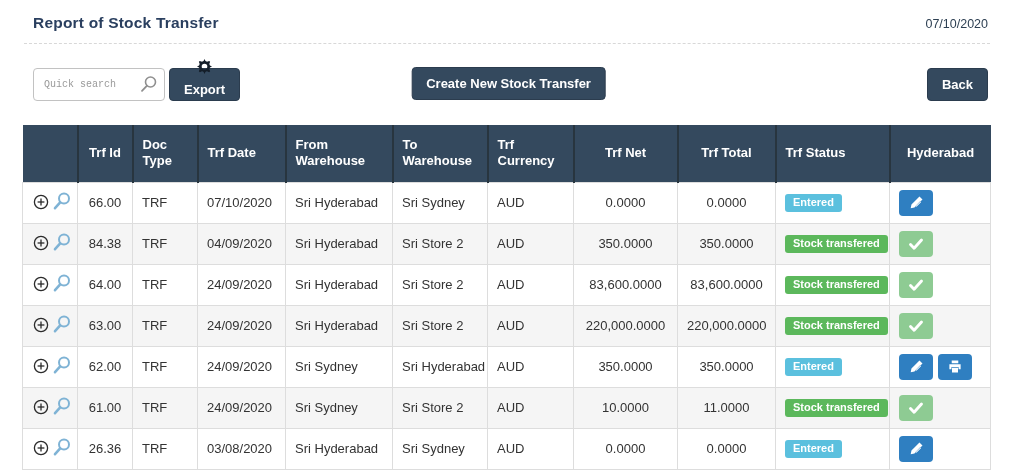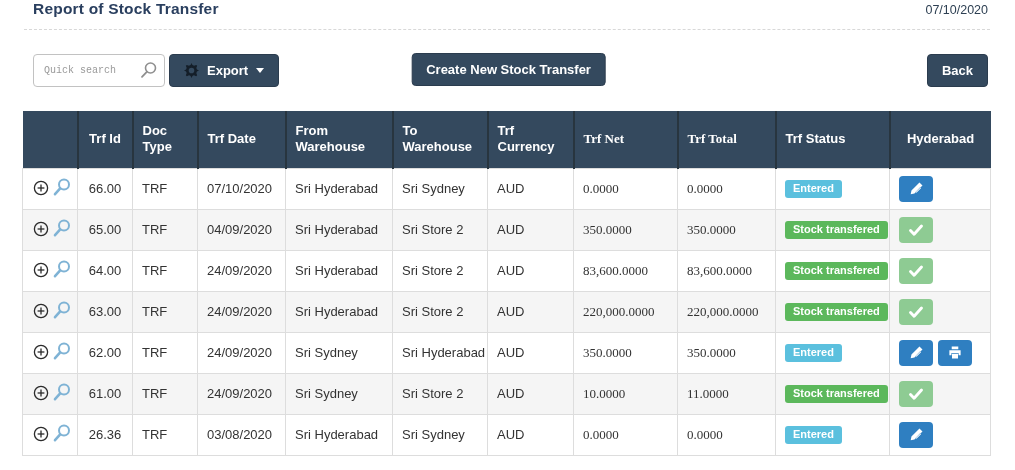--- a/index.html
+++ b/index.html
@@ -2,55 +2,55 @@
 <html><head>
 <meta charset="utf-8">
 <style>
   * { box-sizing: border-box; }
   html, body { margin: 0; padding: 0; background: #fff; }
   body { font-family: "Liberation Sans", sans-serif; }
   .page { position: relative; width: 1015px; height: 470px; background: #fff; overflow: hidden; }
 
   
   .page-header { display: flex; justify-content: space-between; align-items: baseline;
-                 margin: 0 27px 0 33px; }
+                 margin: 0 27px 0 33px; padding-top: 14px; }
   .page-title { font-size: 15.5px; font-weight: bold; color: #2a3f5f; letter-spacing: .2px; }
   .page-date { font-size: 12.5px; color: #2e4053; }
   .dashed-rule { border: none; border-top: 1px dashed #d8d8d8; margin: 11px 25px 0 24px; }
 
   
   .toolbar { position: relative; display: flex; align-items: center; margin: 23px 27px 0 33px; height: 34px; }
   .search-wrap { position: relative; width: 132px; height: 33px; }
   .search-input { width: 100%; height: 100%; border: 1px solid #c2c2c2; border-radius: 4px;
                   padding: 0 30px 0 10px; font-size: 10px; color: #444; outline: none;
                   font-family: Liberation Mono, monospace; }
   .search-input::placeholder { color: #9a9a9a; }
   .search-icon-box { position: absolute; right: 7px; top: 7px; width: 19px; height: 19px; cursor: pointer; }
 
   .btn-navy { display: inline-flex; align-items: center; justify-content: center; gap: 8px;
               height: 33px; padding: 0 14px; background: #34495e; border: 1px solid #2b3c4e;
               border-radius: 4px; color: #fff; font-size: 13px; font-weight: bold; cursor: pointer;
-              font-family: "Liberation Sans", sans-serif; }
+              font-family: "Liberation Sans", sans-serif; flex-direction: column; }
   .btn-export { margin-left: 4px; }
   .caret-down { width: 0; height: 0; border-left: 4px solid transparent; border-right: 4px solid transparent;
                 border-top: 5px solid #fff; display: inline-block; }
   .btn-create { position: absolute; left: 50%; top: 0; transform: translateX(-51%); }
   .btn-back { margin-left: auto; }
 
   
   table.report { border-collapse: collapse; table-layout: fixed; width: 968px;
                  margin: 24px 0 4px 22px; font-size: 13px; color: #333; }
   thead th { background: #34495e; color: #fff; font-weight: bold; height: 57px;
              padding: 0 9px; vertical-align: middle; border-right: 2px solid #28353f;
              font-size: 13px; line-height: 1.25; }
   thead th:last-child { border-right: none; }
   tbody td { height: 41px; border: 1px solid #ddd; padding: 0 9px; vertical-align: middle;
              background: #fff; overflow: hidden; white-space: nowrap; }
   tbody tr:nth-child(even) td { background: #f5f5f5; }
-  .a-l { text-align: left; } .a-c { text-align: center; } .a-r { text-align: left; font-family: Liberation Serif, serif; }
+  .a-l { text-align: left; } .a-c { text-align: center; } .a-r { text-align: center; }
 
   .row-icons { display: inline-flex; align-items: center; gap: 1px; }
   .icon-btn { display: inline-flex; cursor: pointer; background: none; border: none; padding: 0; }
 
   .badge { display: inline-block; padding: 3px 8px 4px; border-radius: 3px; color: #fff;
            font-size: 11px; font-weight: bold; line-height: 1; }
 
   .op-btn { display: inline-flex; align-items: center; justify-content: center;
             width: 34px; height: 26px; border-radius: 4px; border: none; cursor: pointer;
             margin-right: 5px; vertical-align: middle; }
@@ -166,21 +166,21 @@
                   <line x1="5.6" y1="9" x2="12.4" y2="9" stroke="#2b2b2b" stroke-width="1.3"></line>
                 </svg>
               </span>
               <span class="icon-btn">
                 <svg width="21" height="21" viewBox="0 0 21 21" fill="none">
                   <circle cx="13" cy="7.4" r="5" stroke="#7fb3d5" stroke-width="2"></circle>
                   <line x1="9.2" y1="11.4" x2="4" y2="17.2" stroke="#7fb3d5" stroke-width="2.6" stroke-linecap="round"></line>
                 </svg>
               </span>
             </span></td>
-          <td class="a-c">65.00</td>
+          <td class="a-c">84.38</td>
           <td class="a-l">TRF</td>
           <td class="a-l">04/09/2020</td>
           <td class="a-l">Sri Hyderabad</td>
           <td class="a-l">Sri Store 2</td>
           <td class="a-l">AUD</td>
           <td class="a-r">350.0000</td>
           <td class="a-r">350.0000</td>
           <td class="a-l"><span class="badge" style="background: rgb(92, 184, 92);">Stock transfered</span></td>
           <td class="a-l"><button class="op-btn op-green">
               <span style="display:inline-flex;">

